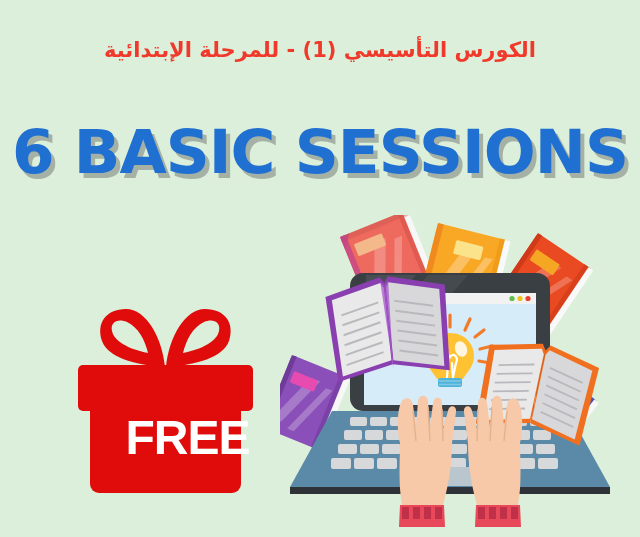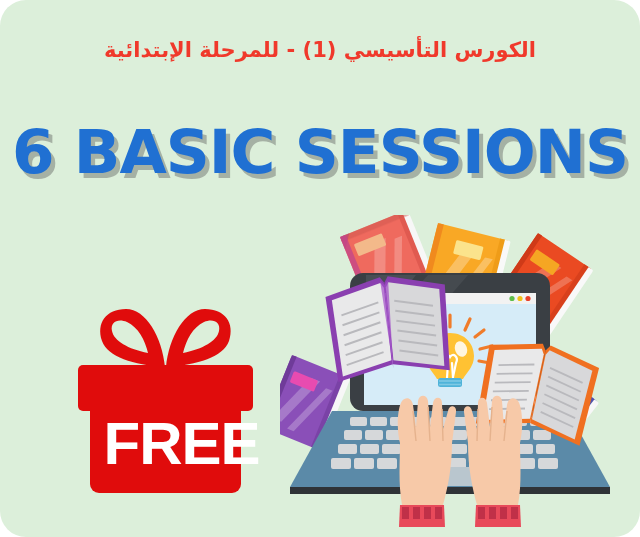--- a/index.html
+++ b/index.html
@@ -11,21 +11,20 @@
     height: 537px;
     overflow: hidden;
     font-family: "Liberation Sans", sans-serif;
   }
   #poster {
     position: relative;
     width: 640px;
     height: 537px;
     background: #dcefda;
     overflow: hidden;
-    border-radius: 26px;
   }
 
   
   .arabic-title {
     position: absolute;
     top: 38px;
     left: 0;
     width: 640px;
     text-align: center;
     color: #f0392b;
@@ -97,27 +96,27 @@
     position: absolute;
     left: 12px;
     top: 100px;
     width: 151px;
     height: 86px;
     background: #e00c0c;
     border-radius: 0 0 9px 9px;
   }
   .gift-free {
     position: absolute;
-    left: 19px;
+    left: 25px;
     top: 107px;
     width: 169px;
     text-align: center;
     color: #ffffff;
     font-family: "Liberation Sans", sans-serif;
-    font-size: 60px;
+    font-size: 48px;
     font-weight: bold;
     letter-spacing: -1px;
     line-height: 1;
   }
 
   
   .illustration {
     position: absolute;
     left: 280px;
     top: 215px;

